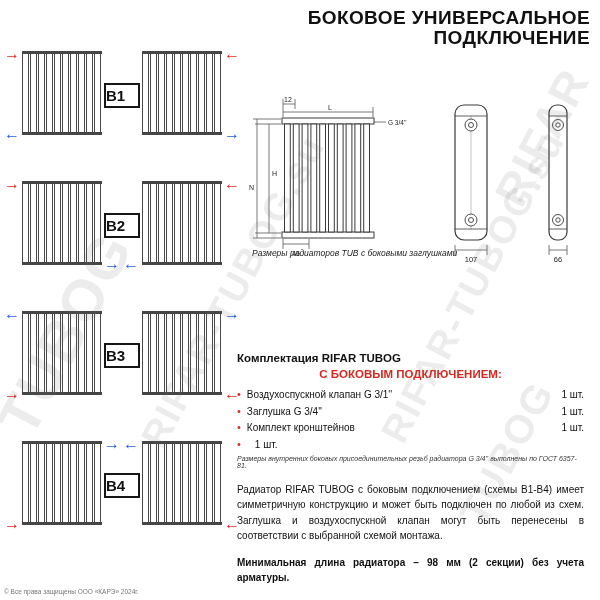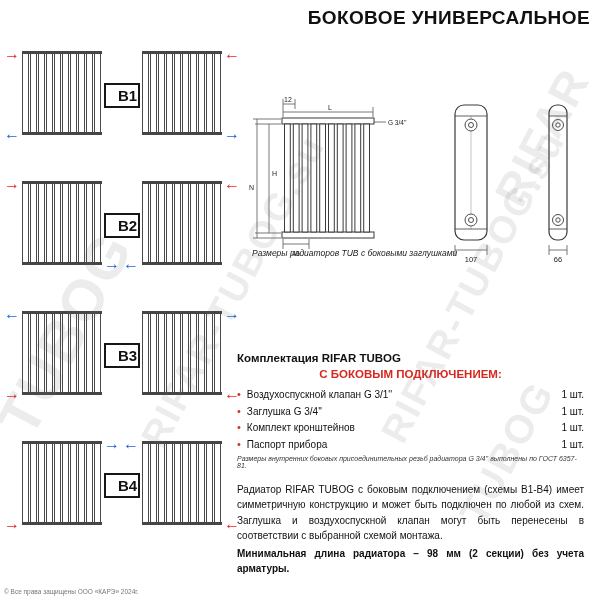--- a/index.html
+++ b/index.html
@@ -22,21 +22,21 @@
 
   
   .schemes{position:absolute;left:4px;top:45px;width:236px;z-index:1;}
   .scheme-row{position:relative;height:130px;}
   .rad{position:absolute;top:6px;width:80px;height:78px;
        border-top:3px solid #454545;border-bottom:3px solid #454545;
        background:repeating-linear-gradient(90deg,#4a4a4a 0 1px,#fff 1px 6px,#4a4a4a 6px 7px,#fff 7px 8px);}
   .rad-l{left:18px}.rad-r{left:138px}
   .scheme-label{position:absolute;left:100px;top:38px;width:36px;box-sizing:border-box;z-index:2;
                 border:2px solid #161616;background:#fff;text-align:left;
-                font-weight:800;font-size:15px;padding:2px 12px;}
+                font-weight:800;font-size:15px;padding:2px 0;}
   .a{position:absolute;font-size:16px;font-weight:800;line-height:1;z-index:2;}
   .supply{color:#e0281e}.return{color:#1f5fd6}
   .flt{left:0;top:1px}.flb{left:0;top:81px}
   .frt{right:0;top:1px}.frb{right:0;top:81px}
   .gtl{left:100px;top:1px}.gtr{left:119px;top:1px}
   .gbl{left:100px;top:81px}.gbr{left:119px;top:81px}
 
   
   .dim-drawing{position:absolute;left:248px;top:94px;z-index:1;}
   .caption{position:absolute;left:252px;top:248px;z-index:1;font-size:8.5px;font-style:italic;color:#222;}
@@ -47,37 +47,38 @@
   .content{position:absolute;left:237px;top:352px;width:347px;z-index:1;}
   .h1{font-size:11.5px;font-weight:700;}
   .h2{font-size:11.5px;font-weight:800;color:#d8271f;margin-top:4px;text-align:center;}
   .items{margin-top:8px;}
   .item{display:flex;align-items:baseline;font-size:10px;margin-bottom:4.5px;}
   .bullet{color:#d8271f;font-size:11px;margin-right:6px;}
   .iname{flex:1;}
   .iqty{margin-left:8px;}
   .note{font-size:7px;font-style:italic;margin-top:5px;color:#333;}
   .para{font-size:10px;line-height:1.55;margin:13px 0 0 0;text-align:justify;}
-  .min{font-weight:800;margin-top:2px;}
+  .min{font-weight:800;margin-top:11px;}
 
   .footer{position:absolute;left:4px;bottom:5px;z-index:1;font-size:6.5px;color:#777;}
 </style>
 </head>
 <body>
 
 <div class="page">
 
   <div class="wm wm1">TUBOG</div>
   <div class="wm wm2">RIFAR-TUBOG.su</div>
   <div class="wm wm3">RIFAR-TUBOG.su</div>
   <div class="wm wm4">RIFAR</div>
   <div class="wm wm5">TUBOG</div>
 
   <div class="title">
     <div>БОКОВОЕ УНИВЕРСАЛЬНОЕ</div>
+    <div>ПОДКЛЮЧЕНИЕ</div>
   </div>
 
   <div class="schemes">
 
     <div class="scheme-row">
       <div class="rad rad-l"></div>
       <div class="rad rad-r"></div>
       <div class="scheme-label">B1</div>
       <span class="a flt supply">→</span>
       <span class="a flb return">←</span>
@@ -213,21 +214,20 @@
         <span class="iname">Заглушка G 3/4''</span>
         <span class="iqty">1 шт.</span>
       </div>
       <div class="item">
         <span class="bullet">•</span>
         <span class="iname">Комплект кронштейнов</span>
         <span class="iqty">1 шт.</span>
       </div>
       <div class="item">
         <span class="bullet">•</span>
-        <span class="iname">Паспорт прибора</span>
         <span class="iqty">1 шт.</span>
       </div>
     </div>
 
     <div class="note">Размеры внутренних боковых присоединительных резьб радиатора G 3/4'' выполнены по ГОСТ 6357-81.</div>
 
     <p class="para">Радиатор RIFAR TUBOG с боковым подключением (схемы B1-B4) имеет симметричную конструкцию и может быть подключен по любой из схем. Заглушка и воздухоспускной клапан могут быть перенесены в соответствии с выбранной схемой монтажа.</p>
     <p class="para min">Минимальная длина радиатора – 98 мм (2 секции) без учета арматуры.</p>
   </div>
 

